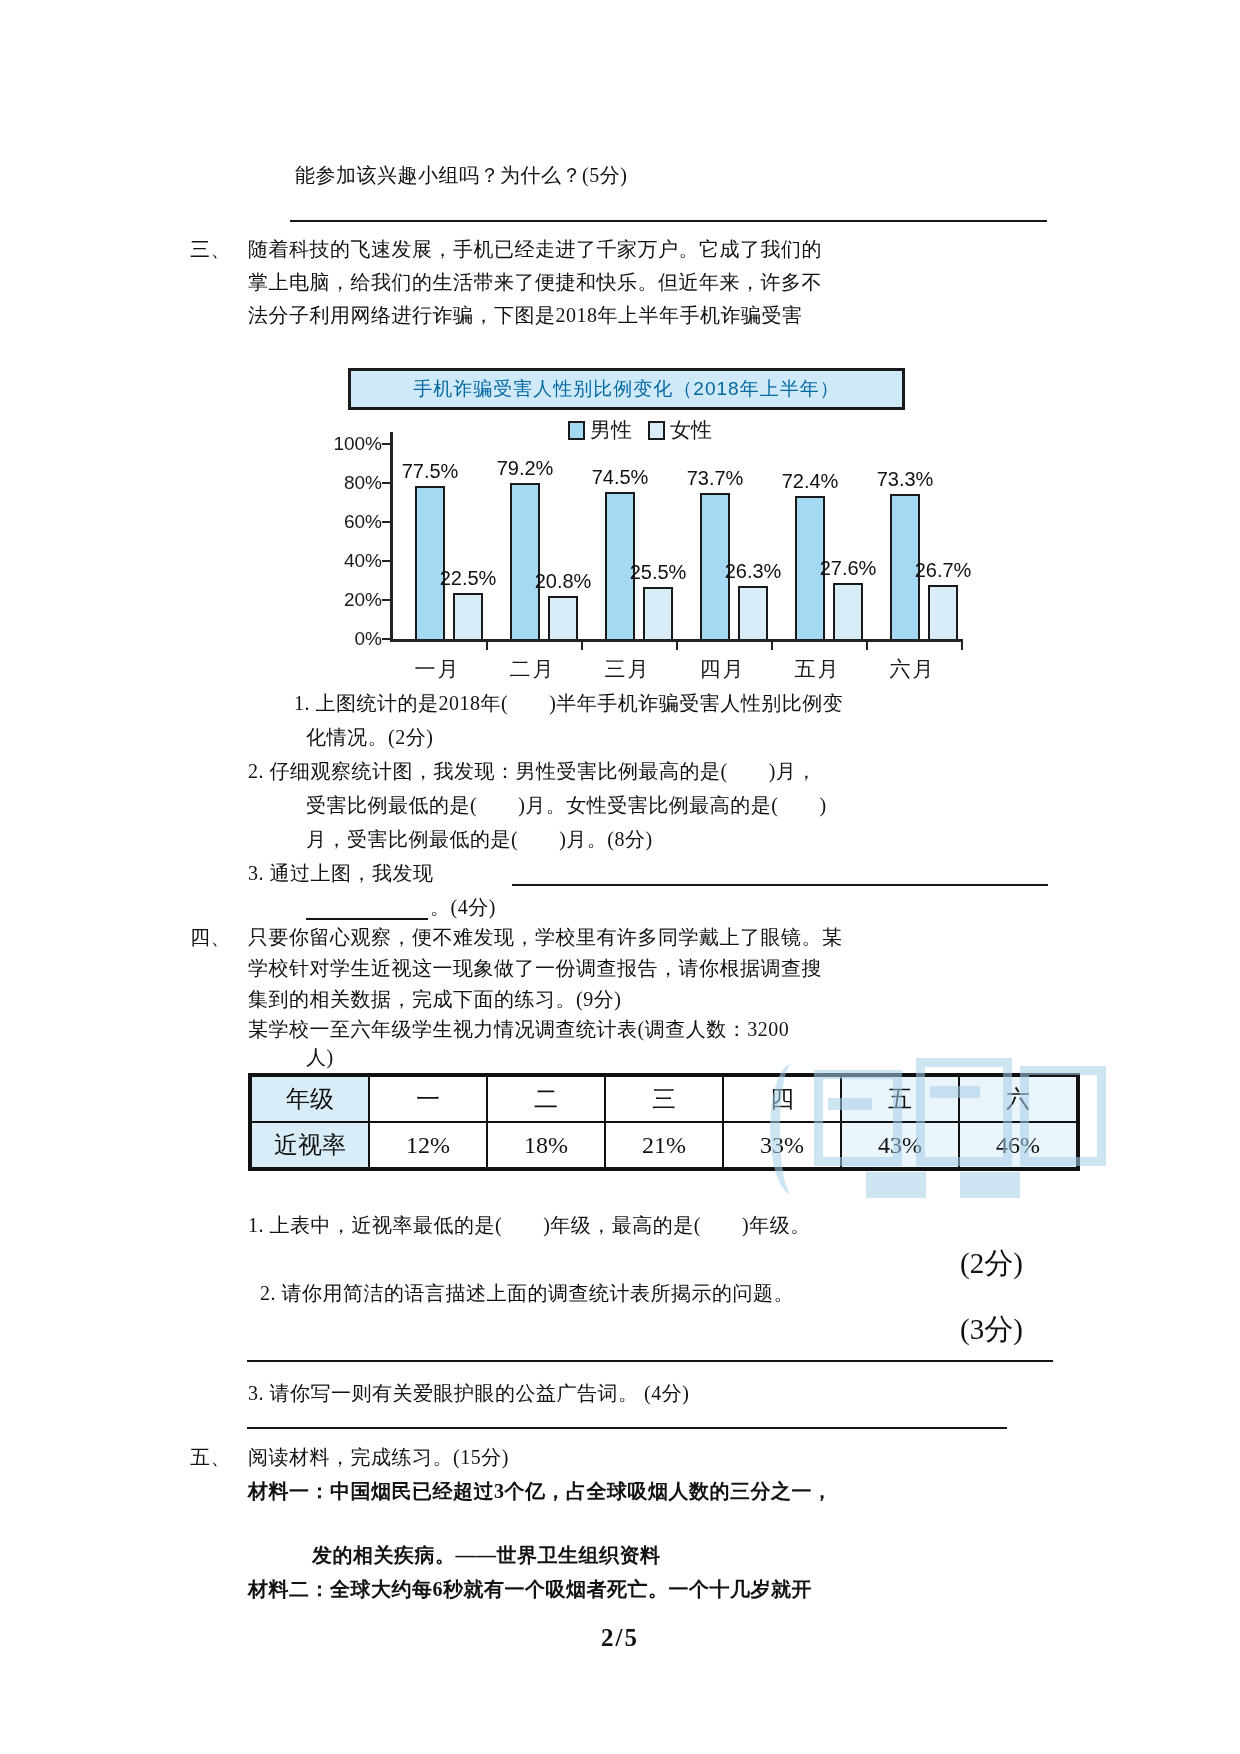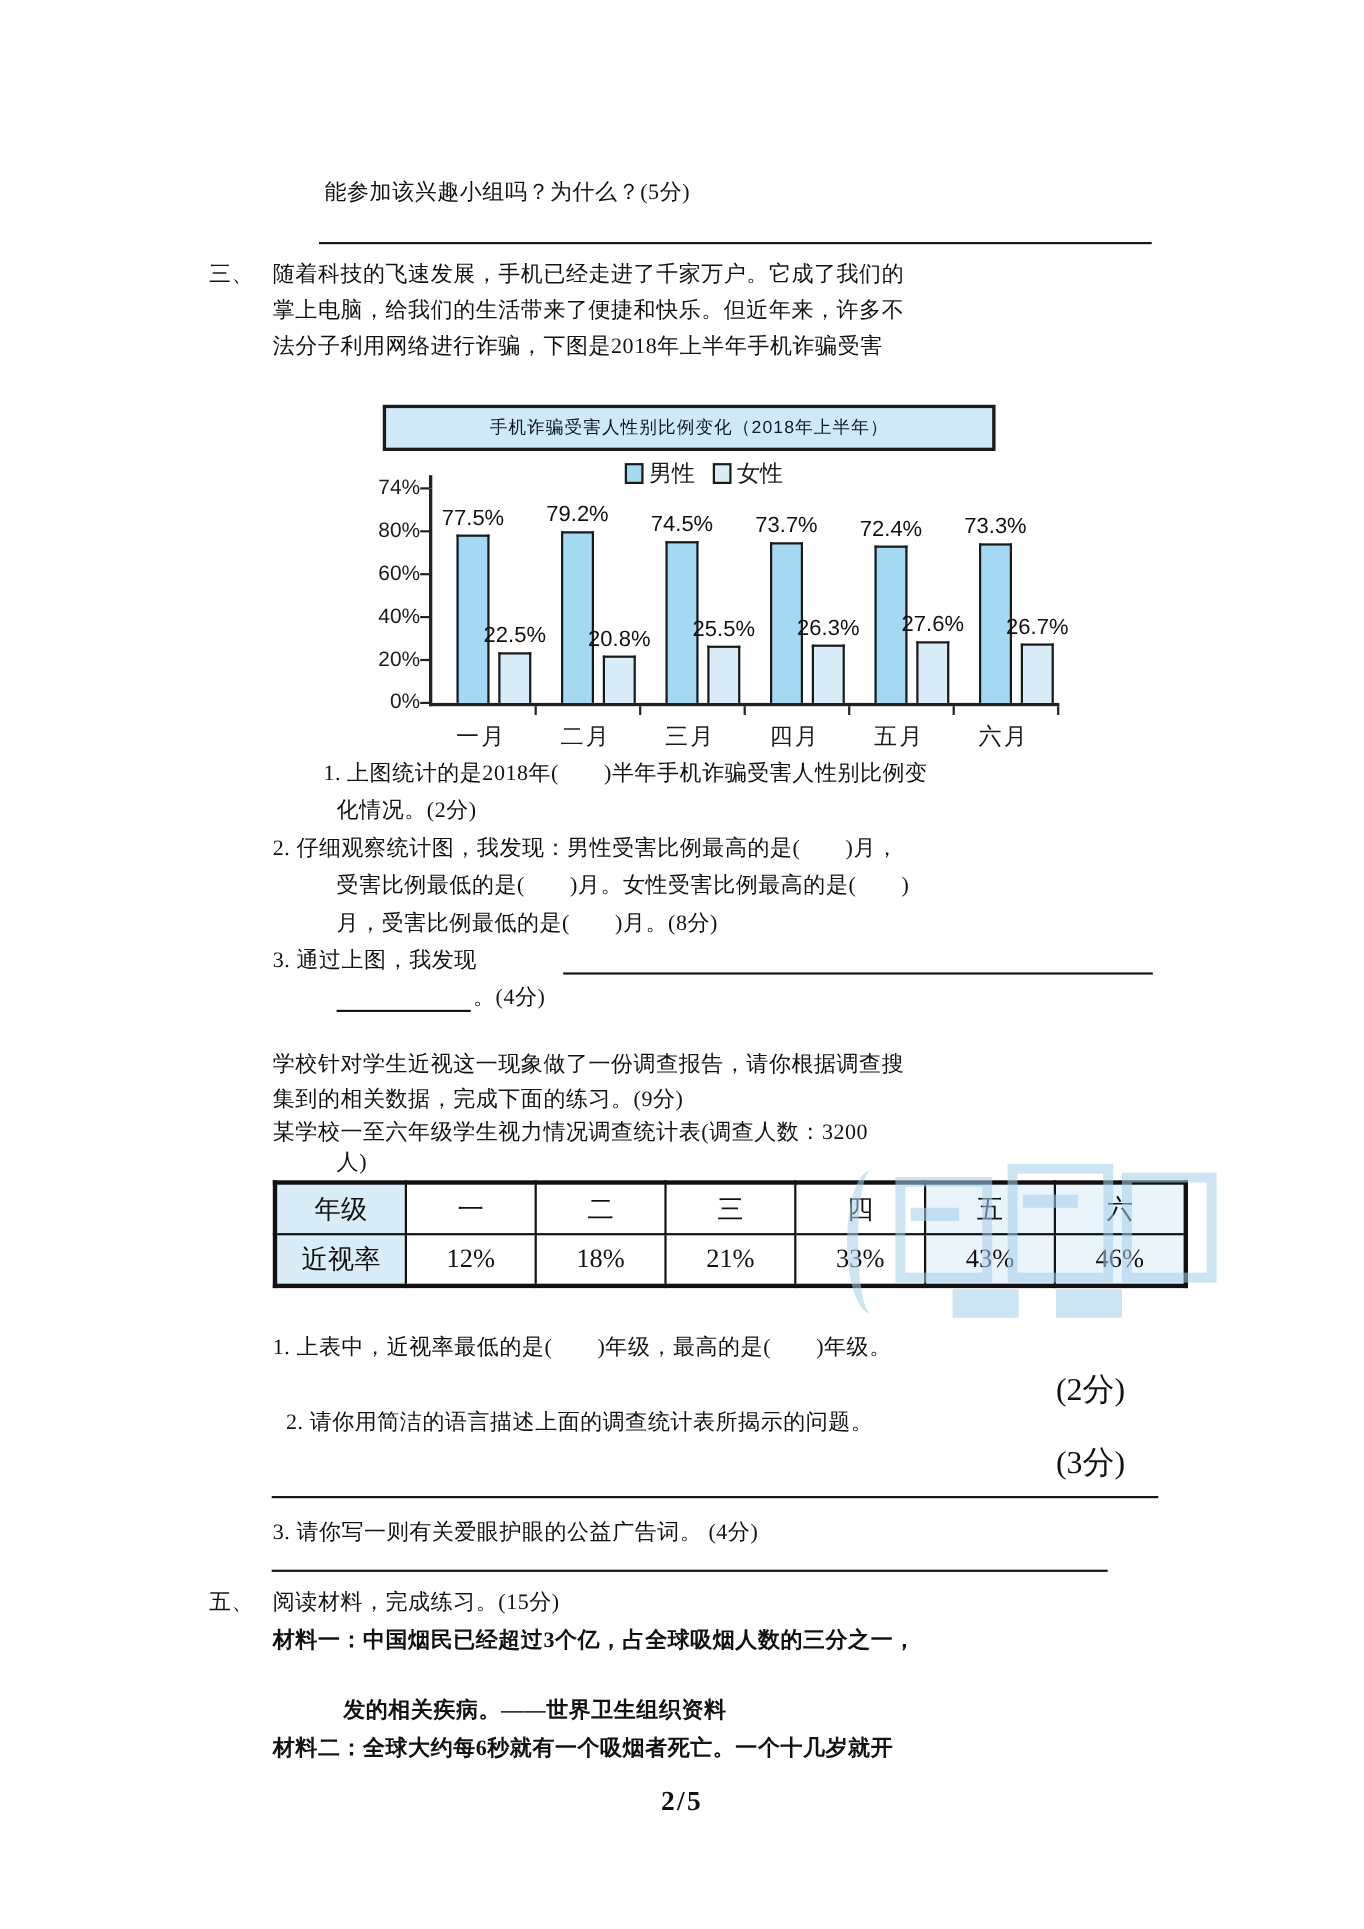--- a/index.html
+++ b/index.html
@@ -8,21 +8,21 @@
   .line{position:absolute;font-size:20px;line-height:34px;white-space:nowrap;letter-spacing:.5px;}
   .sec-num{display:inline-block;width:58px;}
   .rule{position:absolute;height:0;border-top:2px solid #161616;}
   .score-right{position:absolute;font-size:29px;white-space:nowrap;}
   .bold{font-weight:bold;}
   
   .chart{position:absolute;left:330px;top:368px;width:680px;height:316px;
          font-family:"Liberation Sans","DejaVu Sans",sans-serif;}
   .chart-title-box{position:absolute;left:18px;top:0;width:551px;height:36px;background:#cfe9f8;
          border:3px solid #1a1a1a;display:flex;align-items:center;justify-content:center;
-         font-size:16px;color:#0f172a;letter-spacing:1px;}
+         font-size:19px;color:#0369a1;letter-spacing:1px;}
   .legend{position:absolute;left:0;top:48px;width:620px;display:flex;justify-content:center;gap:16px;}
   .legend-item{display:flex;align-items:center;gap:5px;font-size:21px;color:#1a1a1a;}
   .legend-swatch{width:13px;height:15px;border:2px solid #1a1a1a;}
   .plot{position:absolute;left:60px;top:76px;width:570px;height:195px;
         border-left:3px solid #222;border-bottom:3px solid #222;}
   .axis-ext{position:absolute;left:-3px;top:-12px;width:3px;height:12px;background:#222;}
   .ytick-label{position:absolute;width:50px;text-align:right;font-size:19px;color:#1a1a1a;}
   .ytick-mark{position:absolute;width:8px;height:2px;background:#222;left:-11px;}
   .xtick-mark{position:absolute;width:2px;height:8px;background:#222;bottom:-11px;}
   .bar-wrap{position:absolute;bottom:0;width:30px;}
@@ -68,21 +68,21 @@
           <span class="legend-swatch" style="background: rgb(165, 217, 243);"></span>
           <span>男性</span>
         </div>
         <div class="legend-item">
           <span class="legend-swatch" style="background: rgb(217, 237, 249);"></span>
           <span>女性</span>
         </div>
       </div>
     <div class="plot">
       <div class="axis-ext"></div>
-    <div class="ytick-label" style="left: -61px; top: -11px;">74%</div>
+    <div class="ytick-label" style="left: -61px; top: -11px;">100%</div>
         <div class="ytick-mark" style="top: -1px;"></div>
         <div class="ytick-label" style="left: -61px; top: 28px;">80%</div>
         <div class="ytick-mark" style="top: 38px;"></div>
         <div class="ytick-label" style="left: -61px; top: 67px;">60%</div>
         <div class="ytick-mark" style="top: 77px;"></div>
         <div class="ytick-label" style="left: -61px; top: 106px;">40%</div>
         <div class="ytick-mark" style="top: 116px;"></div>
         <div class="ytick-label" style="left: -61px; top: 145px;">20%</div>
         <div class="ytick-mark" style="top: 155px;"></div>
         <div class="ytick-label" style="left: -61px; top: 184px;">0%</div>
@@ -155,20 +155,23 @@
   <div class="line" style="left:248px;top:686px;margin-left:46px;">1. 上图统计的是2018年(　　)半年手机诈骗受害人性别比例变</div>
   <div class="line" style="left:306px;top:720px;">化情况。(2分)</div>
   <div class="line" style="left:248px;top:754px;">2. 仔细观察统计图，我发现：男性受害比例最高的是(　　)月，</div>
   <div class="line" style="left:306px;top:788px;">受害比例最低的是(　　)月。女性受害比例最高的是(　　)</div>
   <div class="line" style="left:306px;top:822px;">月，受害比例最低的是(　　)月。(8分)</div>
   <div class="line" style="left:248px;top:856px;">3. 通过上图，我发现</div>
   <div class="rule" style="left:512px;top:884px;width:536px;"></div>
   <div class="rule" style="left:306px;top:918px;width:122px;"></div>
   <div class="line" style="left:430px;top:890px;">。(4分)</div>
 
+  <div class="line" style="left:190px;top:920px;">
+    <span class="sec-num">四、</span><span>只要你留心观察，便不难发现，学校里有许多同学戴上了眼镜。某</span>
+  </div>
   <div class="line" style="left:248px;top:951px;">学校针对学生近视这一现象做了一份调查报告，请你根据调查搜</div>
   <div class="line" style="left:248px;top:982px;">集到的相关数据，完成下面的练习。(9分)</div>
   <div class="line" style="left:248px;top:1012px;">某学校一至六年级学生视力情况调查统计表(调查人数：3200</div>
   <div class="line" style="left:306px;top:1040px;">人)</div>
 
   <table class="vision-table">
     <tbody>
       <tr>
           <td class="th-blue">年级</td>
           <td>一</td>

